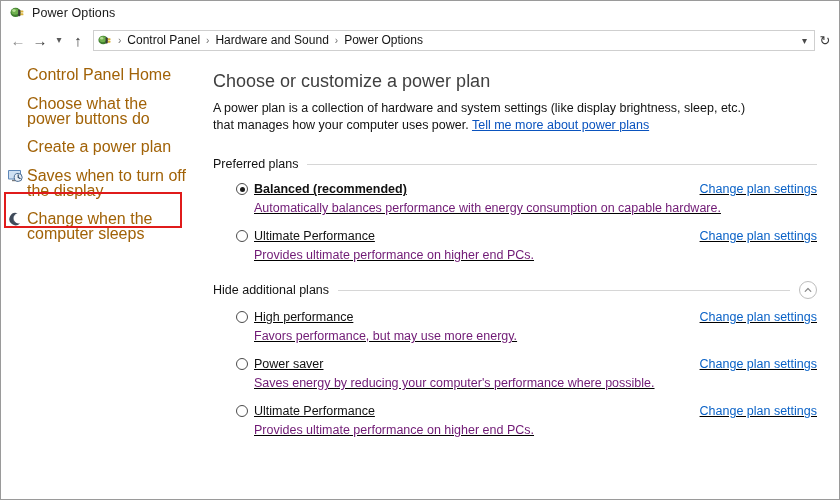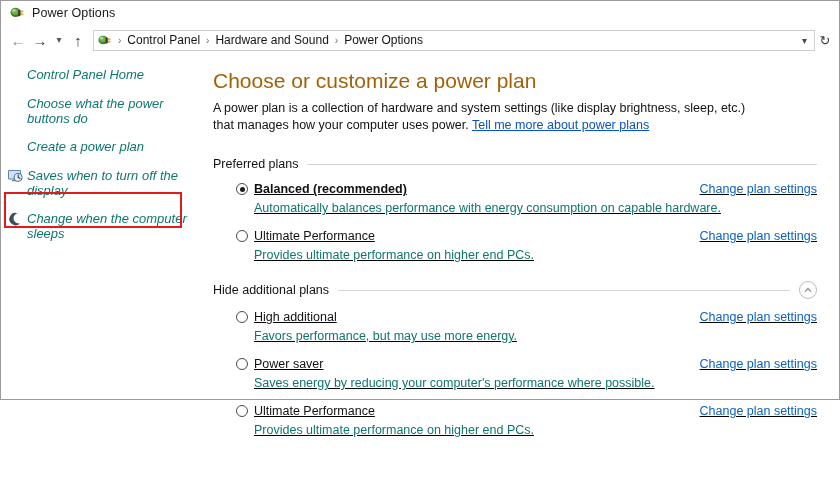--- a/index.html
+++ b/index.html
@@ -11,21 +11,21 @@
     height: 500px;
     background: #ffffff;
     font-family: "Liberation Sans", sans-serif;
     font-size: 12px;
     color: #000000;
     overflow: hidden;
   }
   .window {
     position: relative;
     width: 840px;
-    height: 400px;
+    height: 500px;
     background: #ffffff;
     border: 1px solid #9a9a9a;
     box-sizing: border-box;
     display: flex;
     flex-direction: column;
   }
 
   
   .titlebar {
     height: 24px;
@@ -155,47 +155,46 @@
   }
   .side-ico {
     width: 16px;
     height: 16px;
     flex: 0 0 16px;
     margin-right: 4px;
     margin-top: 0px;
   }
   .side-ico.empty { visibility: hidden; }
   .side-link {
-    font-size: 13px;
-    color: #0f766e;
+    font-size: 16px;
+    color: #a16207;
     line-height: 15px;
     max-width: 168px;
-    font-style: italic;
   }
   .highlight-box {
     position: absolute;
     left: 3px;
     top: 137px;
     width: 178px;
     height: 36px;
     border: 2px solid #e01b1b;
     box-sizing: border-box;
     pointer-events: none;
   }
 
   
   .main {
     flex: 1 1 auto;
     padding: 16px 22px 0 7px;
     box-sizing: border-box;
     min-width: 0;
   }
   .page-title {
-    font-size: 21px;
-    color: #a16207;
+    font-size: 18px;
+    color: #404040;
     font-weight: normal;
     margin: 0 0 9px 0;
     line-height: 20px;
   }
   .intro {
     font-size: 12.5px;
     color: #121212;
     line-height: 16.5px;
     margin: 0 0 24px 0;
     max-width: 556px;
@@ -278,21 +277,21 @@
   .plan-link {
     flex: 0 0 auto;
     font-size: 12.5px;
     color: #0a62c7;
     white-space: nowrap;
     margin-left: 14px;
     cursor: pointer;
   }
   .plan-desc {
     font-size: 12.5px;
-    color: #0f766e;
+    color: #701a75;
     line-height: 16px;
     margin-top: 3px;
     padding-left: 18px;
   }
   .group-indent { padding-left: 6px; }
 </style>
 </head>
 <body>
 
 <div class="window">
@@ -428,21 +427,21 @@
             <path d="M2.2 6.4 L5 3.5 L7.8 6.4" stroke="#8a8a8a" stroke-width="1.2" fill="none" stroke-linecap="round" stroke-linejoin="round"></path>
           </svg>
         </span>
       </div>
 
       <div class="group-indent">
 
         <div class="plan">
           <div class="plan-row">
             <span class="radio"></span>
-            <span class="plan-name">High additional</span>
+            <span class="plan-name">High performance</span>
             <span class="plan-link">Change plan settings</span>
           </div>
           <div class="plan-desc">Favors performance, but may use more energy.</div>
         </div>
 
         <div class="plan">
           <div class="plan-row">
             <span class="radio"></span>
             <span class="plan-name">Power saver</span>
             <span class="plan-link">Change plan settings</span>

